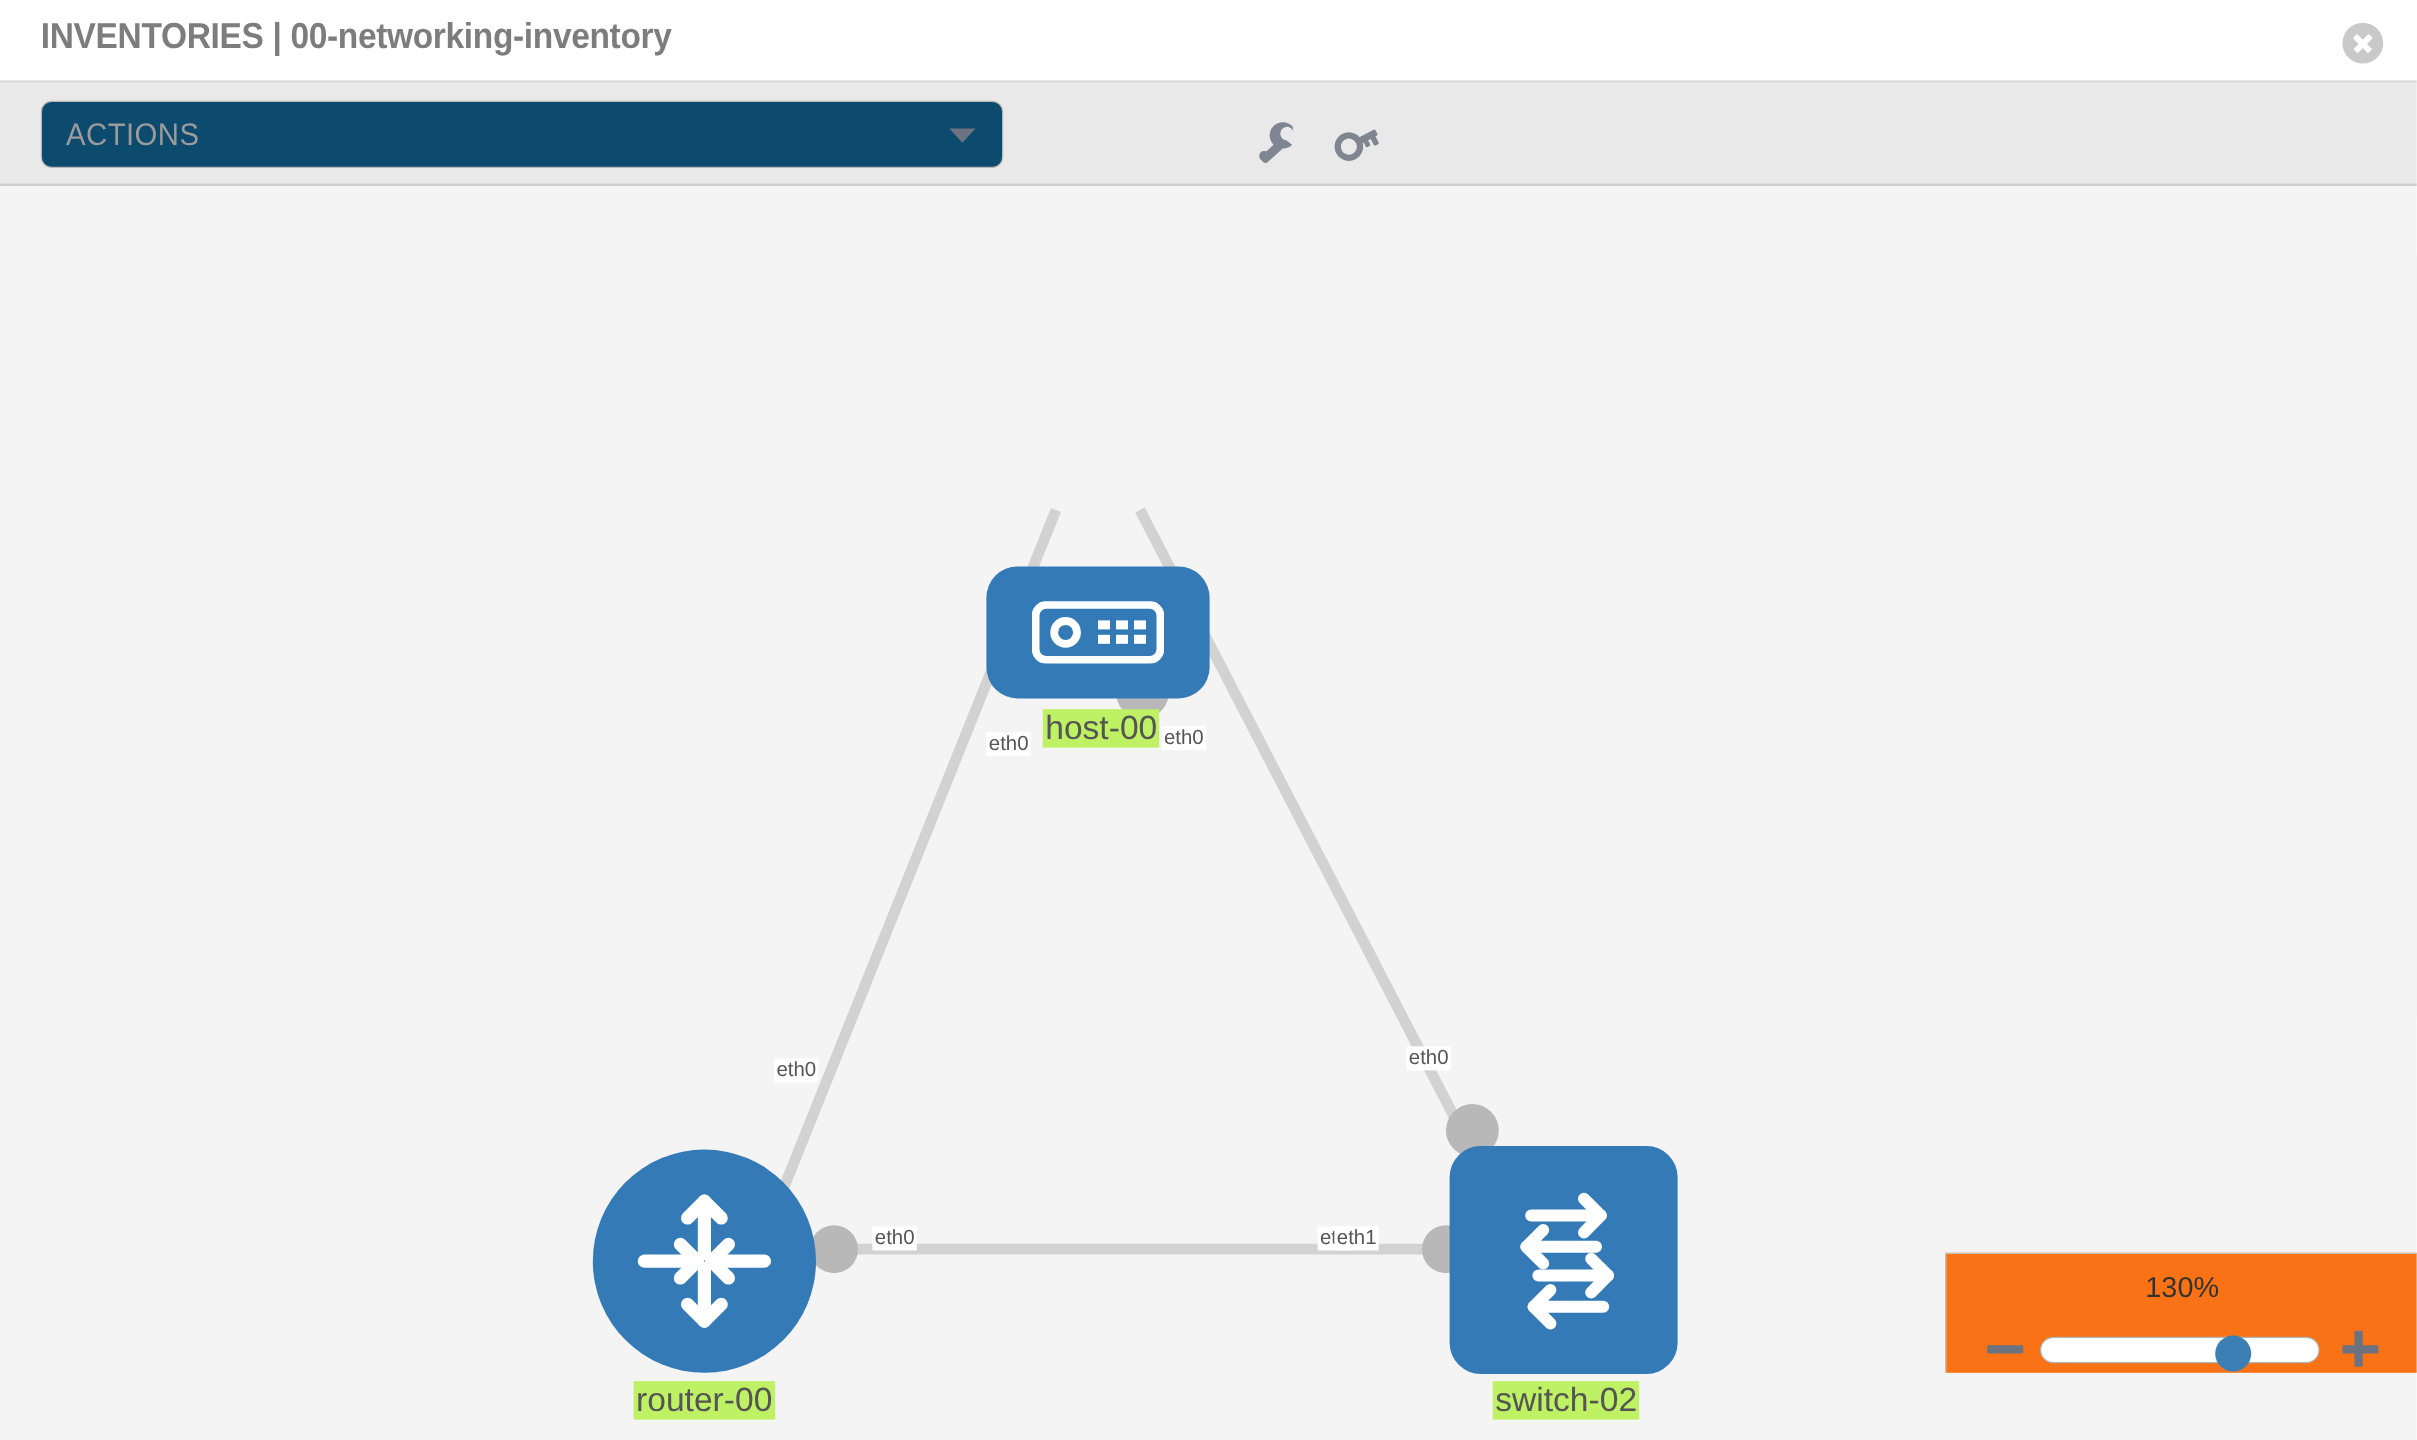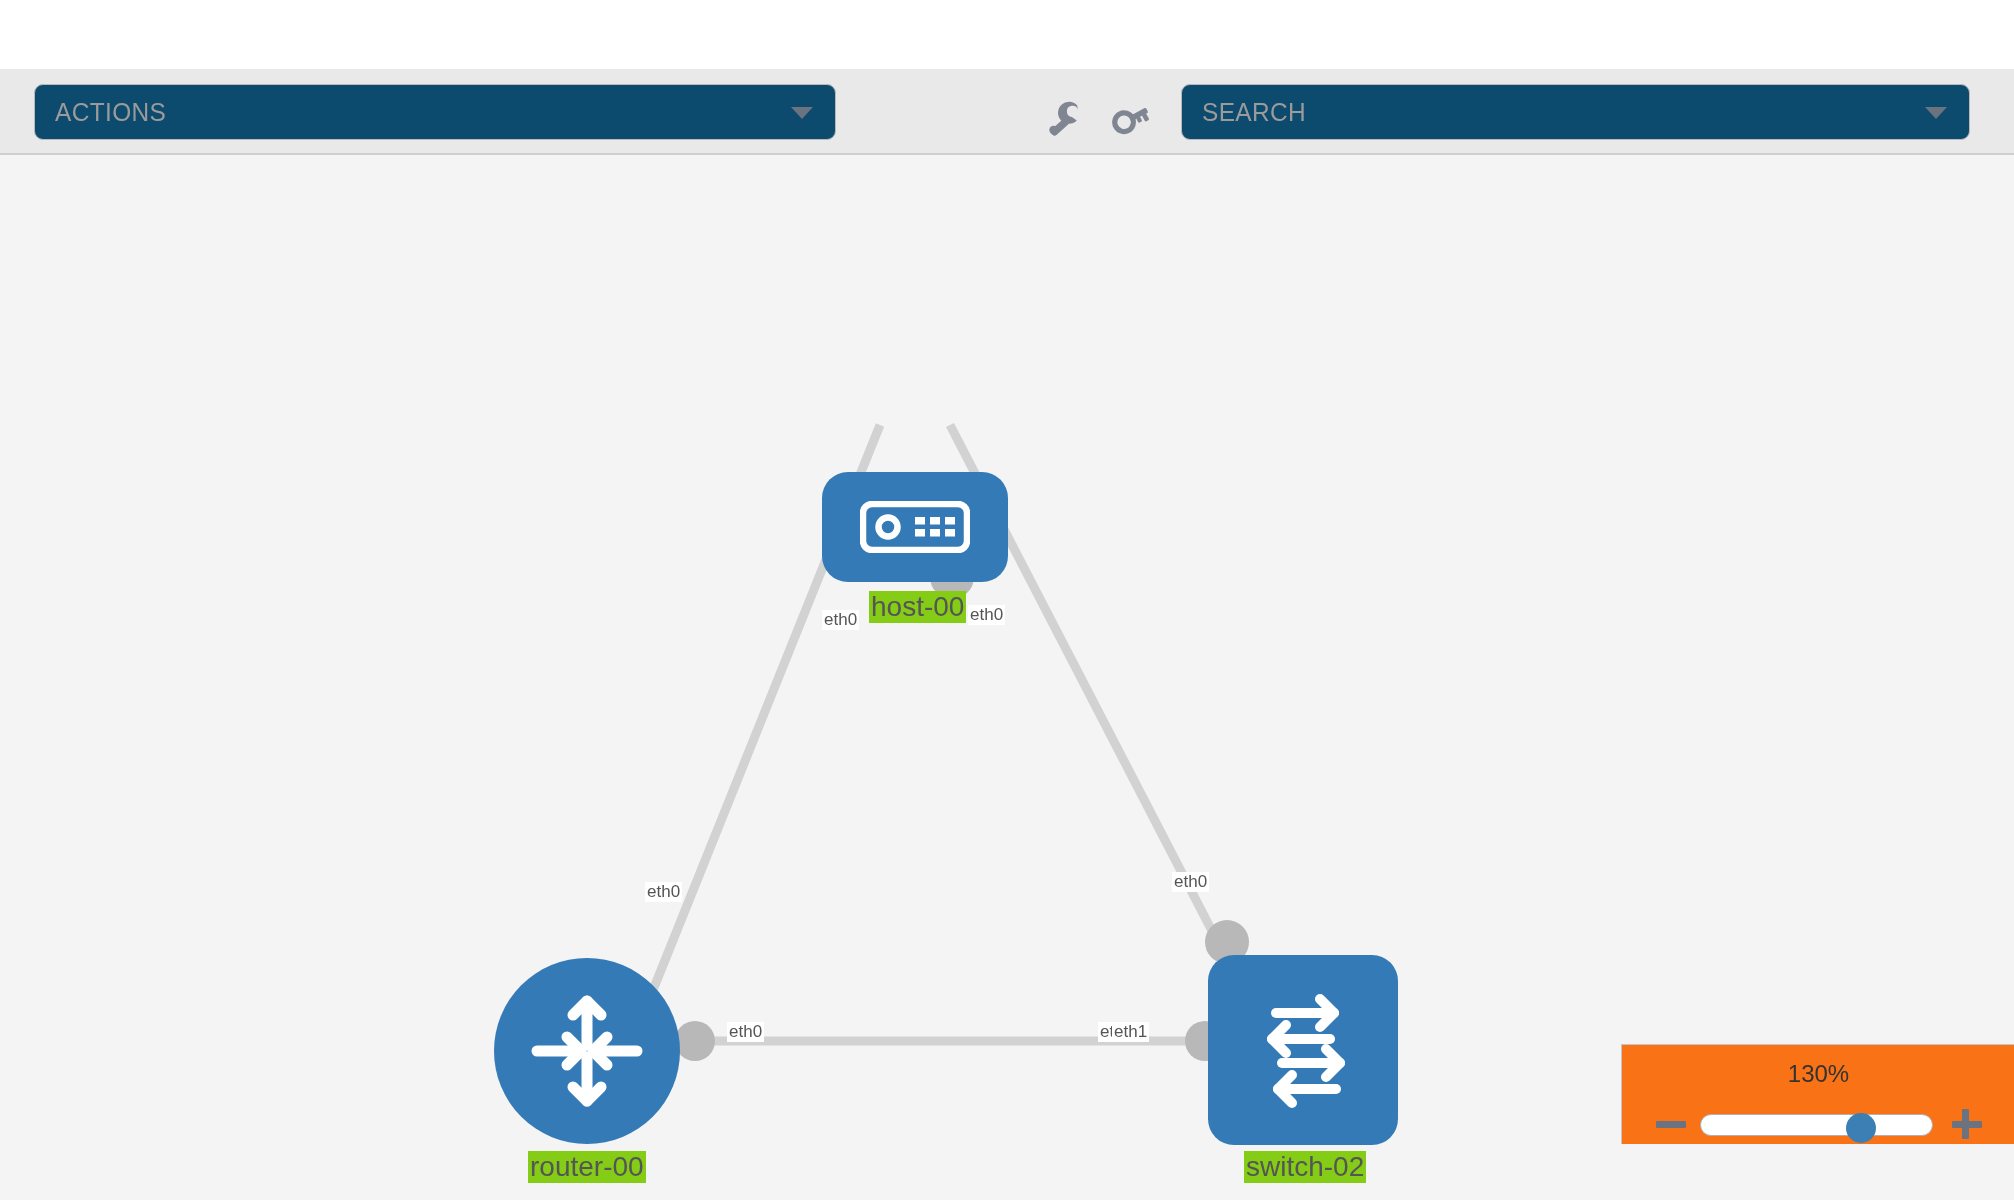--- a/index.html
+++ b/index.html
@@ -120,21 +120,21 @@
     align-items: center;
     justify-content: center;
   }
   .shape-rounded { border-radius: 26px; }
   .shape-circle  { border-radius: 50%; }
 
   .node-label {
     position: absolute;
     font-size: 28px;
     color: #555555;
-    background: #84cc16;
+    background: #bef264;
     white-space: nowrap;
     padding: 0 2px;
     line-height: 1.15;
   }
   .port-label {
     position: absolute;
     font-size: 17px;
     color: #555555;
     background: #ffffff;
     white-space: nowrap;
@@ -206,20 +206,27 @@
     border-radius: 50%;
     background: #3b7fb5;
     cursor: pointer;
   }
 </style>
 </head>
 <body>
 
 <div id="app">
 
+  <div class="header">
+    <div class="header-title">INVENTORIES | 00-networking-inventory</div>
+    <div class="close-btn">
+      <div class="x1"></div>
+      <div class="x2"></div>
+    </div>
+  </div>
 
   <div class="toolbar"></div>
 
   <div class="sel-box sel-actions">
     <span class="sel-label">ACTIONS</span>
     <span class="caret"></span>
   </div>
 
   <div class="tool-icon icon-wrench">
     <svg viewBox="0 0 44 44" width="44" height="44">
@@ -233,24 +240,20 @@
     <svg viewBox="0 0 44 44" width="44" height="44">
       <g transform="rotate(-28 22 22)">
         <circle cx="13" cy="22" r="9.3" fill="none" stroke="#7f8691" stroke-width="5.2"></circle>
         <rect x="20" y="19.2" width="19" height="5.6" rx="1.2" fill="#7f8691"></rect>
         <rect x="32" y="24" width="4.6" height="7.6" rx="1.2" fill="#7f8691"></rect>
         <rect x="25.5" y="24" width="4.2" height="5.6" rx="1.2" fill="#7f8691"></rect>
       </g>
     </svg>
   </div>
 
-  <div class="sel-box sel-search">
-    <span class="sel-label">SEARCH</span>
-    <span class="caret"></span>
-  </div>
 
   <div class="canvas">
 
     <svg class="topo-svg" viewBox="0 0 2014 1045">
 
       <line x1="645" y1="855" x2="880" y2="270" stroke="#d2d2d2" stroke-width="9"></line>
 
       <line x1="950" y1="270" x2="1240" y2="830" stroke="#d2d2d2" stroke-width="9"></line>
 
       <line x1="650" y1="886" x2="1215" y2="886" stroke="#d2d2d2" stroke-width="9"></line>

